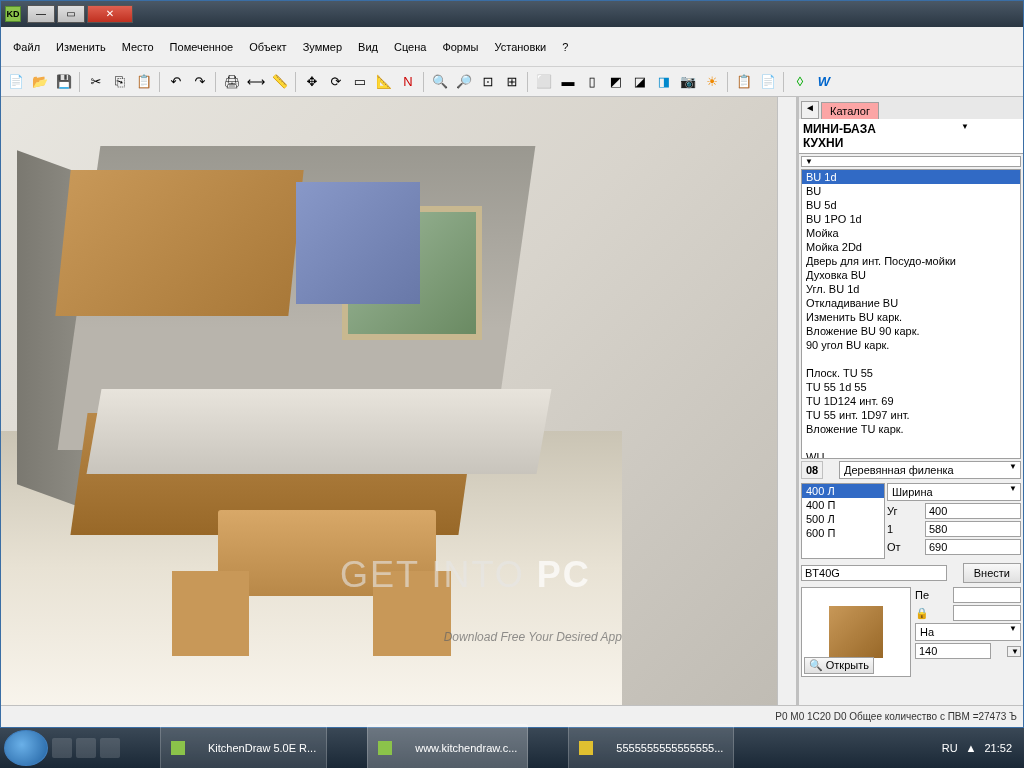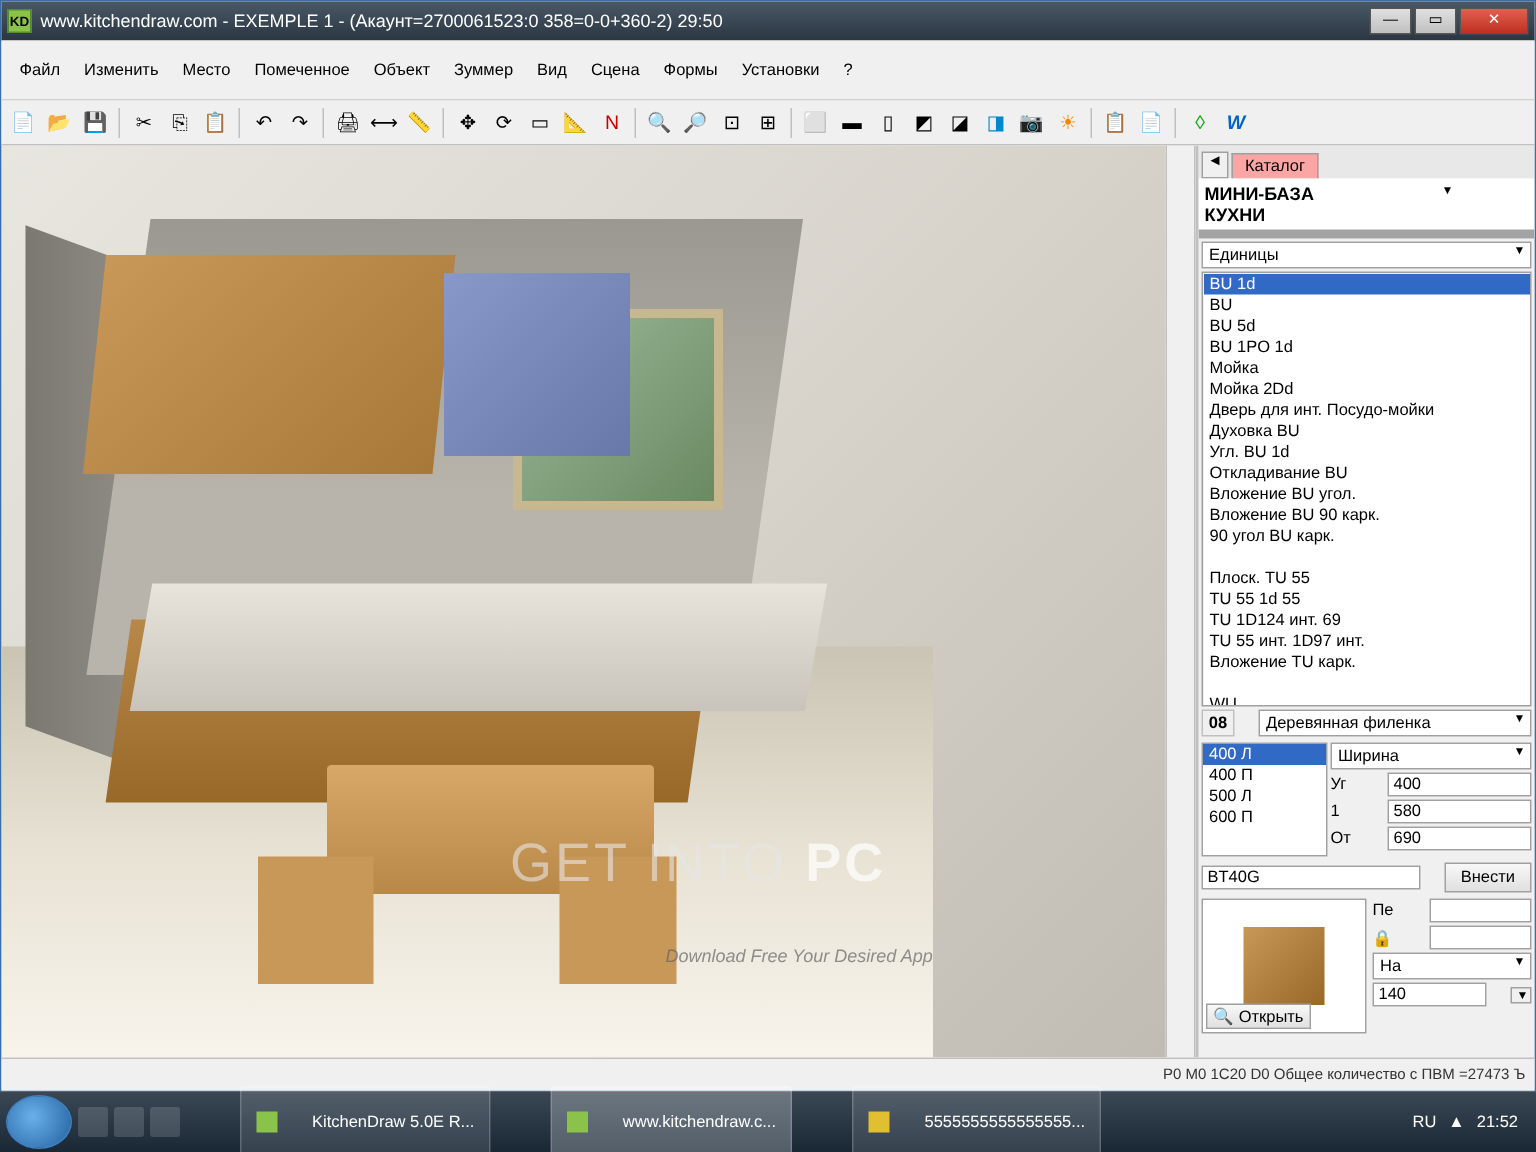--- a/index.html
+++ b/index.html
@@ -31,21 +31,21 @@
 .chair1 { position: absolute; left: 22%; bottom: 8%; width: 10%; height: 14%; background: #c89858; }
 .chair2 { position: absolute; left: 48%; bottom: 8%; width: 10%; height: 14%; background: #c89858; }
 .watermark { position: absolute; right: 24%; bottom: 18%; font-size: 36px; font-weight: 300; color: rgba(230,230,230,0.6); letter-spacing: 2px; }
 .watermark .pc { font-weight: bold; color: rgba(255,255,255,0.7); }
 .download-text { position: absolute; right: 20%; bottom: 10%; font-size: 12px; font-style: italic; color: rgba(100,100,100,0.7); }
 .sidepanel { width: 226px; background: #f0f0f0; border-left: 2px solid #c0c0c0; display: flex; flex-direction: column; overflow: hidden; }
 .vruler { width: 20px; background: #f0f0f0; border-left: 1px solid #c0c0c0; border-right: 1px solid #c0c0c0; }
 .sp-tab-row { height: 22px; display: flex; align-items: flex-end; padding: 0 2px; background: #e8e8e8; }
 .sp-nav { width: 18px; height: 18px; border: 1px solid #a0a0a0; background: #f0f0f0; text-align: center; font-size: 10px; cursor: pointer; margin-right: 2px; }
 .sp-tab { padding: 2px 8px; background: #fca5a5; border: 1px solid #a0a0a0; border-bottom: none; font-size: 11px; }
-.sp-header { background: #fff; padding: 3px 4px; font-weight: bold; font-size: 12px; border-bottom: 6px solid #a3a3a3; display: flex; }
+.sp-header { background: #fff; padding: 3px 4px; font-weight: bold; font-size: 12px; border-bottom: 1px solid #a3a3a3; display: flex; }
 .sp-header span { flex: 1; }
 .dd-arrow { width: 14px; text-align: center; cursor: pointer; font-size: 8px; }
 .sp-combo { display: flex; background: #fff; border: 1px solid #a0a0a0; margin: 2px; font-size: 11px; }
 .sp-combo input, .sp-combo .combo-text { flex: 1; border: none; padding: 2px 4px; font-size: 11px; outline: none; background: transparent; }
 .sp-list { flex: 1; background: #fff; border: 1px solid #a0a0a0; margin: 0 2px; overflow-y: auto; font-size: 11px; }
 .sp-list-item { padding: 1px 4px; white-space: nowrap; cursor: pointer; }
 .sp-list-item.selected { background: #316ac5; color: #fff; }
 .sp-row { display: flex; align-items: center; margin: 2px; gap: 16px; }
 .sp-row label { font-size: 11px; width: 22px; }
 .sp-row input { flex: 1; border: 1px solid #a0a0a0; padding: 1px 3px; font-size: 11px; width: 40px; }
@@ -68,21 +68,20 @@
 .task-btn.active { background: rgba(255,255,255,0.25); }
 .tray { margin-left: auto; color: #fff; font-size: 11px; display: flex; align-items: center; gap: 8px; padding: 0 8px; }
 .ql { width: 20px; height: 20px; background: rgba(255,255,255,0.15); border-radius: 2px; cursor: pointer; }
 </style>
 </head>
 <body>
 
 <div class="window">
   <div class="titlebar">
     <div class="titlebar-icon">KD</div>
-    <div class="titlebar-text">www.kitchendraw.com - EXEMPLE 1 - (Акаунт=2700061523:0 358=0-0+360-2) 29:50</div>
     <div class="win-controls">
       <div class="win-btn">―</div>
       <div class="win-btn">▭</div>
       <div class="win-btn close">✕</div>
     </div>
   </div>
 
   <div class="menubar">
     <div class="menu-item">Файл</div>
     <div class="menu-item">Изменить</div>
@@ -166,35 +165,34 @@
     <div class="sidepanel">
       <div class="sp-tab-row">
         <div class="sp-nav">◄</div>
         <div class="sp-tab">Каталог</div>
       </div>
       <div class="sp-header">
         <span>МИНИ-БАЗА КУХНИ</span>
         <span class="dd-arrow">▼</span>
       </div>
       <div class="sp-combo">
-        <div class="combo-text">Единицы</div>
         <span class="dd-arrow">▼</span>
       </div>
       <div class="sp-list" id="item-list" style="height:290px;flex:0 0 auto">
           <div class="sp-list-item selected">BU  1d</div>
           <div class="sp-list-item">BU</div>
           <div class="sp-list-item">BU 5d</div>
           <div class="sp-list-item">BU 1PO 1d</div>
           <div class="sp-list-item">Мойка</div>
           <div class="sp-list-item">Мойка  2Dd</div>
           <div class="sp-list-item">Дверь для инт. Посудо-мойки</div>
           <div class="sp-list-item">Духовка BU</div>
           <div class="sp-list-item">Угл. BU  1d</div>
           <div class="sp-list-item">Откладивание BU</div>
-          <div class="sp-list-item">Вложение BU угол.</div>
+          <div class="sp-list-item">Изменить BU карк.</div>
           <div class="sp-list-item">Вложение BU 90  карк.</div>
           <div class="sp-list-item">90 угол BU карк.</div>
           <div class="sp-list-item">&nbsp;</div>
           <div class="sp-list-item">Плоск. TU 55</div>
           <div class="sp-list-item">TU 55 1d  55</div>
           <div class="sp-list-item">TU 1D124 инт. 69</div>
           <div class="sp-list-item">TU 55 инт. 1D97 инт.</div>
           <div class="sp-list-item">Вложение TU карк.</div>
           <div class="sp-list-item">&nbsp;</div>
           <div class="sp-list-item">WU</div>

